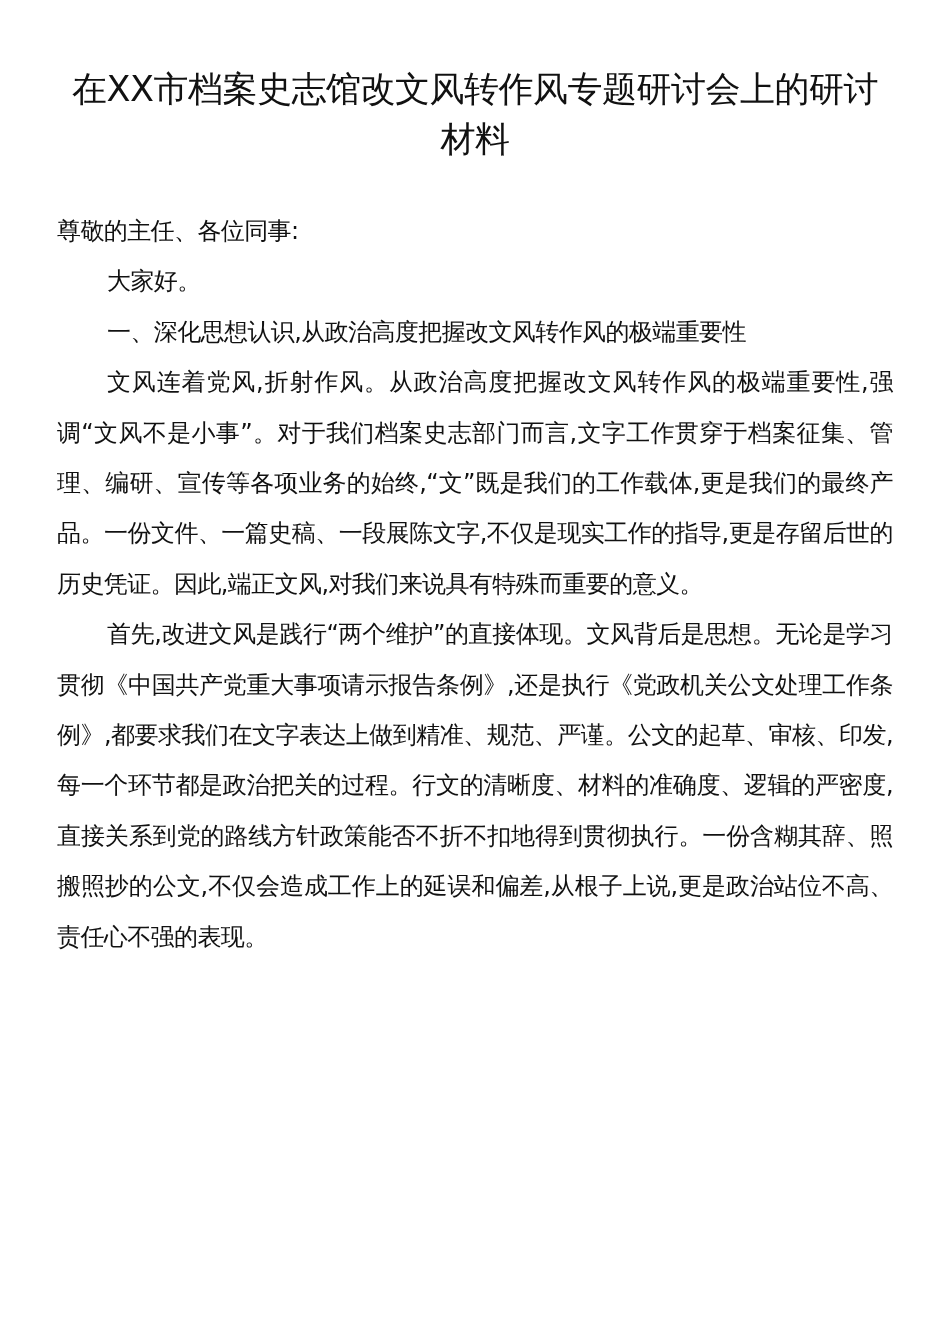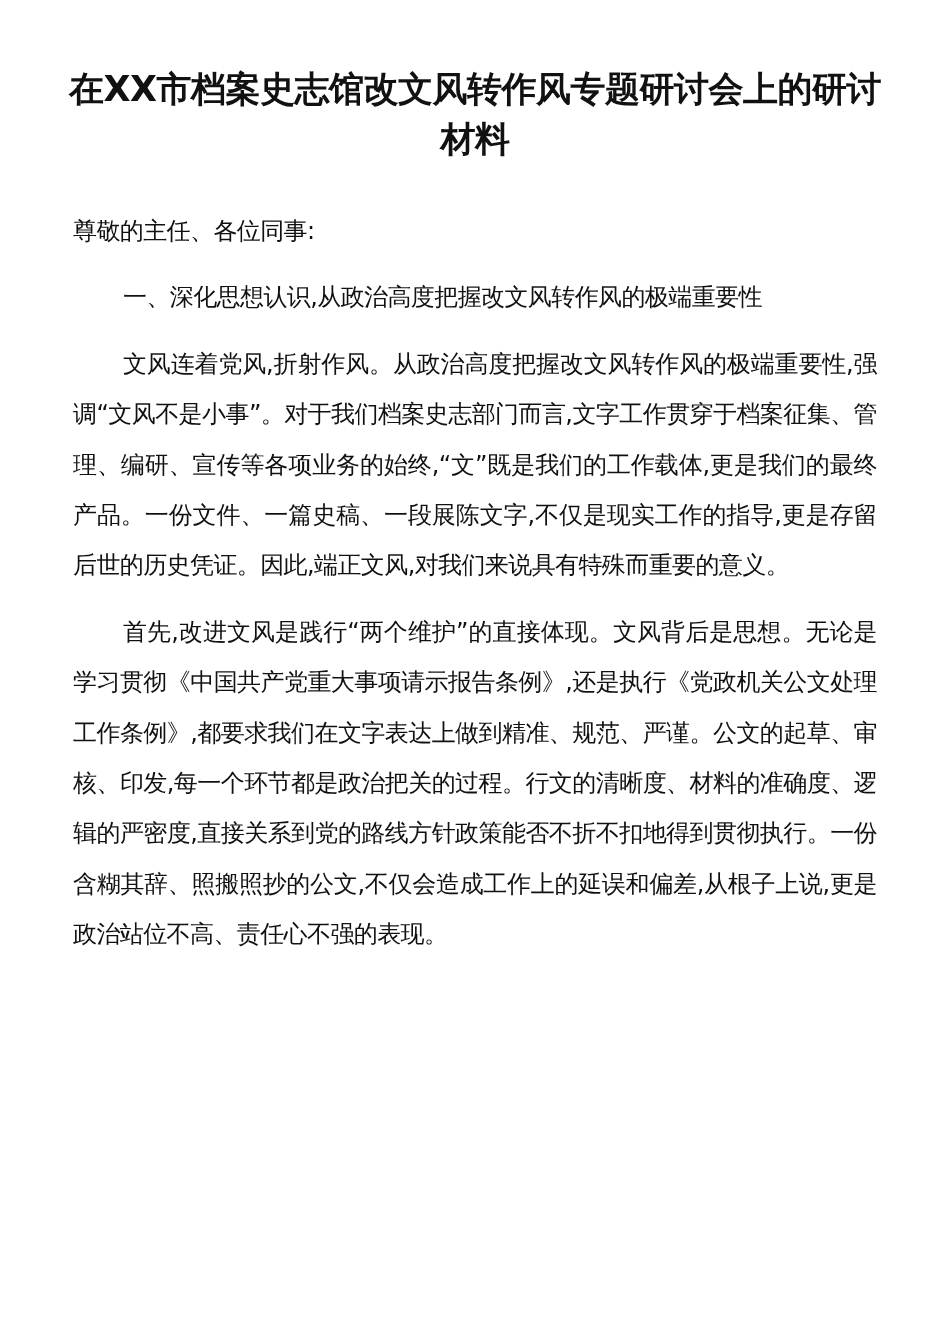--- a/index.html
+++ b/index.html
@@ -19,46 +19,47 @@
       position: absolute;
       left: 57px;
       top: 64px;
       width: 836px;
     }
     .title {
       font-size: 35px;
       line-height: 50px;
       text-align: center;
       margin: 0;
-      font-weight: bold;
+      font-weight: normal;
       letter-spacing: -0.5px;
     }
     .body {
       margin-top: 42px;
     }
     .para {
       font-size: 24px;
       line-height: 50.4px;
-      margin: 16px;
+      margin: 0;
       text-align: justify;
       text-align-last: left;
       letter-spacing: -0.6px;
     }
     .indent {
       text-indent: 50px;
     }
     .salutation {
       margin-bottom: 0;
     }
   </style>
 </head>
 <body>
 
 <div class="page">
   <h1 class="title">在XX市档案史志馆改文风转作风专题研讨会上的研讨材料</h1>
 
   <div class="body">
     <p class="para salutation">尊敬的主任、各位同事:</p>
+    <p class="para indent">大家好。</p>
     <p class="para indent">一、深化思想认识,从政治高度把握改文风转作风的极端重要性</p>
     <p class="para indent">文风连着党风,折射作风。从政治高度把握改文风转作风的极端重要性,强调“文风不是小事”。对于我们档案史志部门而言,文字工作贯穿于档案征集、管理、编研、宣传等各项业务的始终,“文”既是我们的工作载体,更是我们的最终产品。一份文件、一篇史稿、一段展陈文字,不仅是现实工作的指导,更是存留后世的历史凭证。因此,端正文风,对我们来说具有特殊而重要的意义。</p>
     <p class="para indent">首先,改进文风是践行“两个维护”的直接体现。文风背后是思想。无论是学习贯彻《中国共产党重大事项请示报告条例》,还是执行《党政机关公文处理工作条例》,都要求我们在文字表达上做到精准、规范、严谨。公文的起草、审核、印发,每一个环节都是政治把关的过程。行文的清晰度、材料的准确度、逻辑的严密度,直接关系到党的路线方针政策能否不折不扣地得到贯彻执行。一份含糊其辞、照搬照抄的公文,不仅会造成工作上的延误和偏差,从根子上说,更是政治站位不高、责任心不强的表现。</p>
   </div>
 </div>
 
 </body></html>

